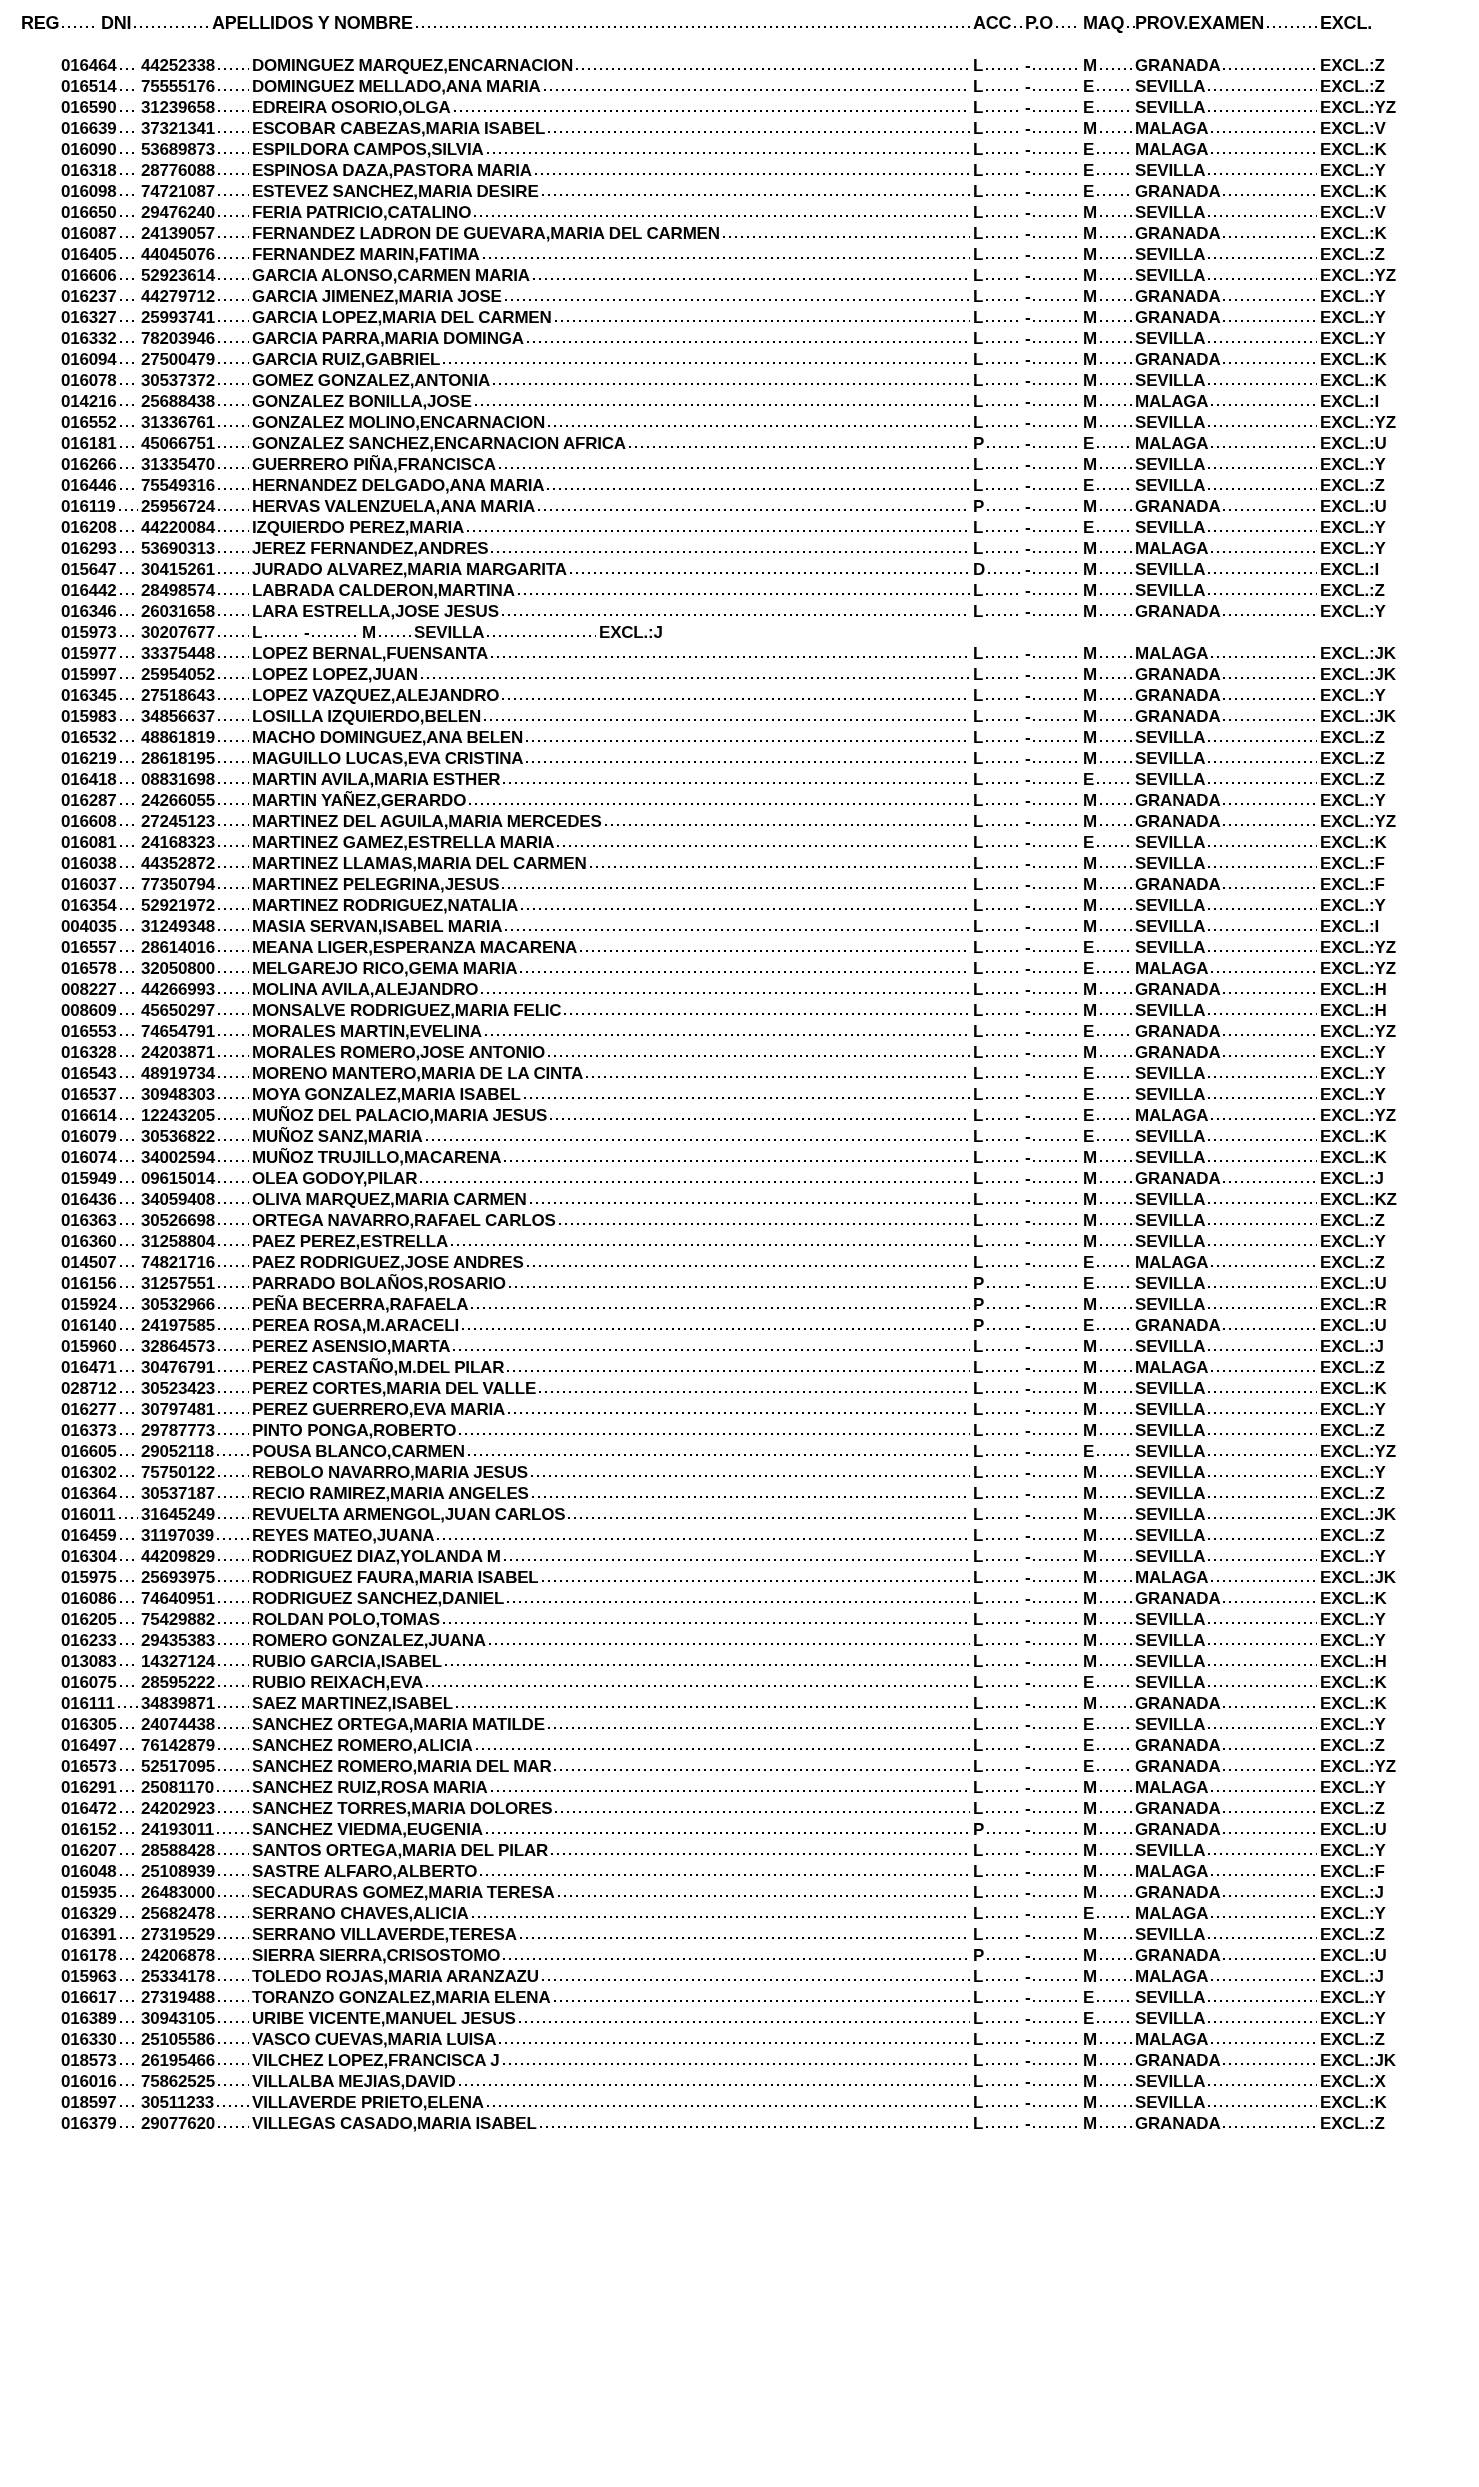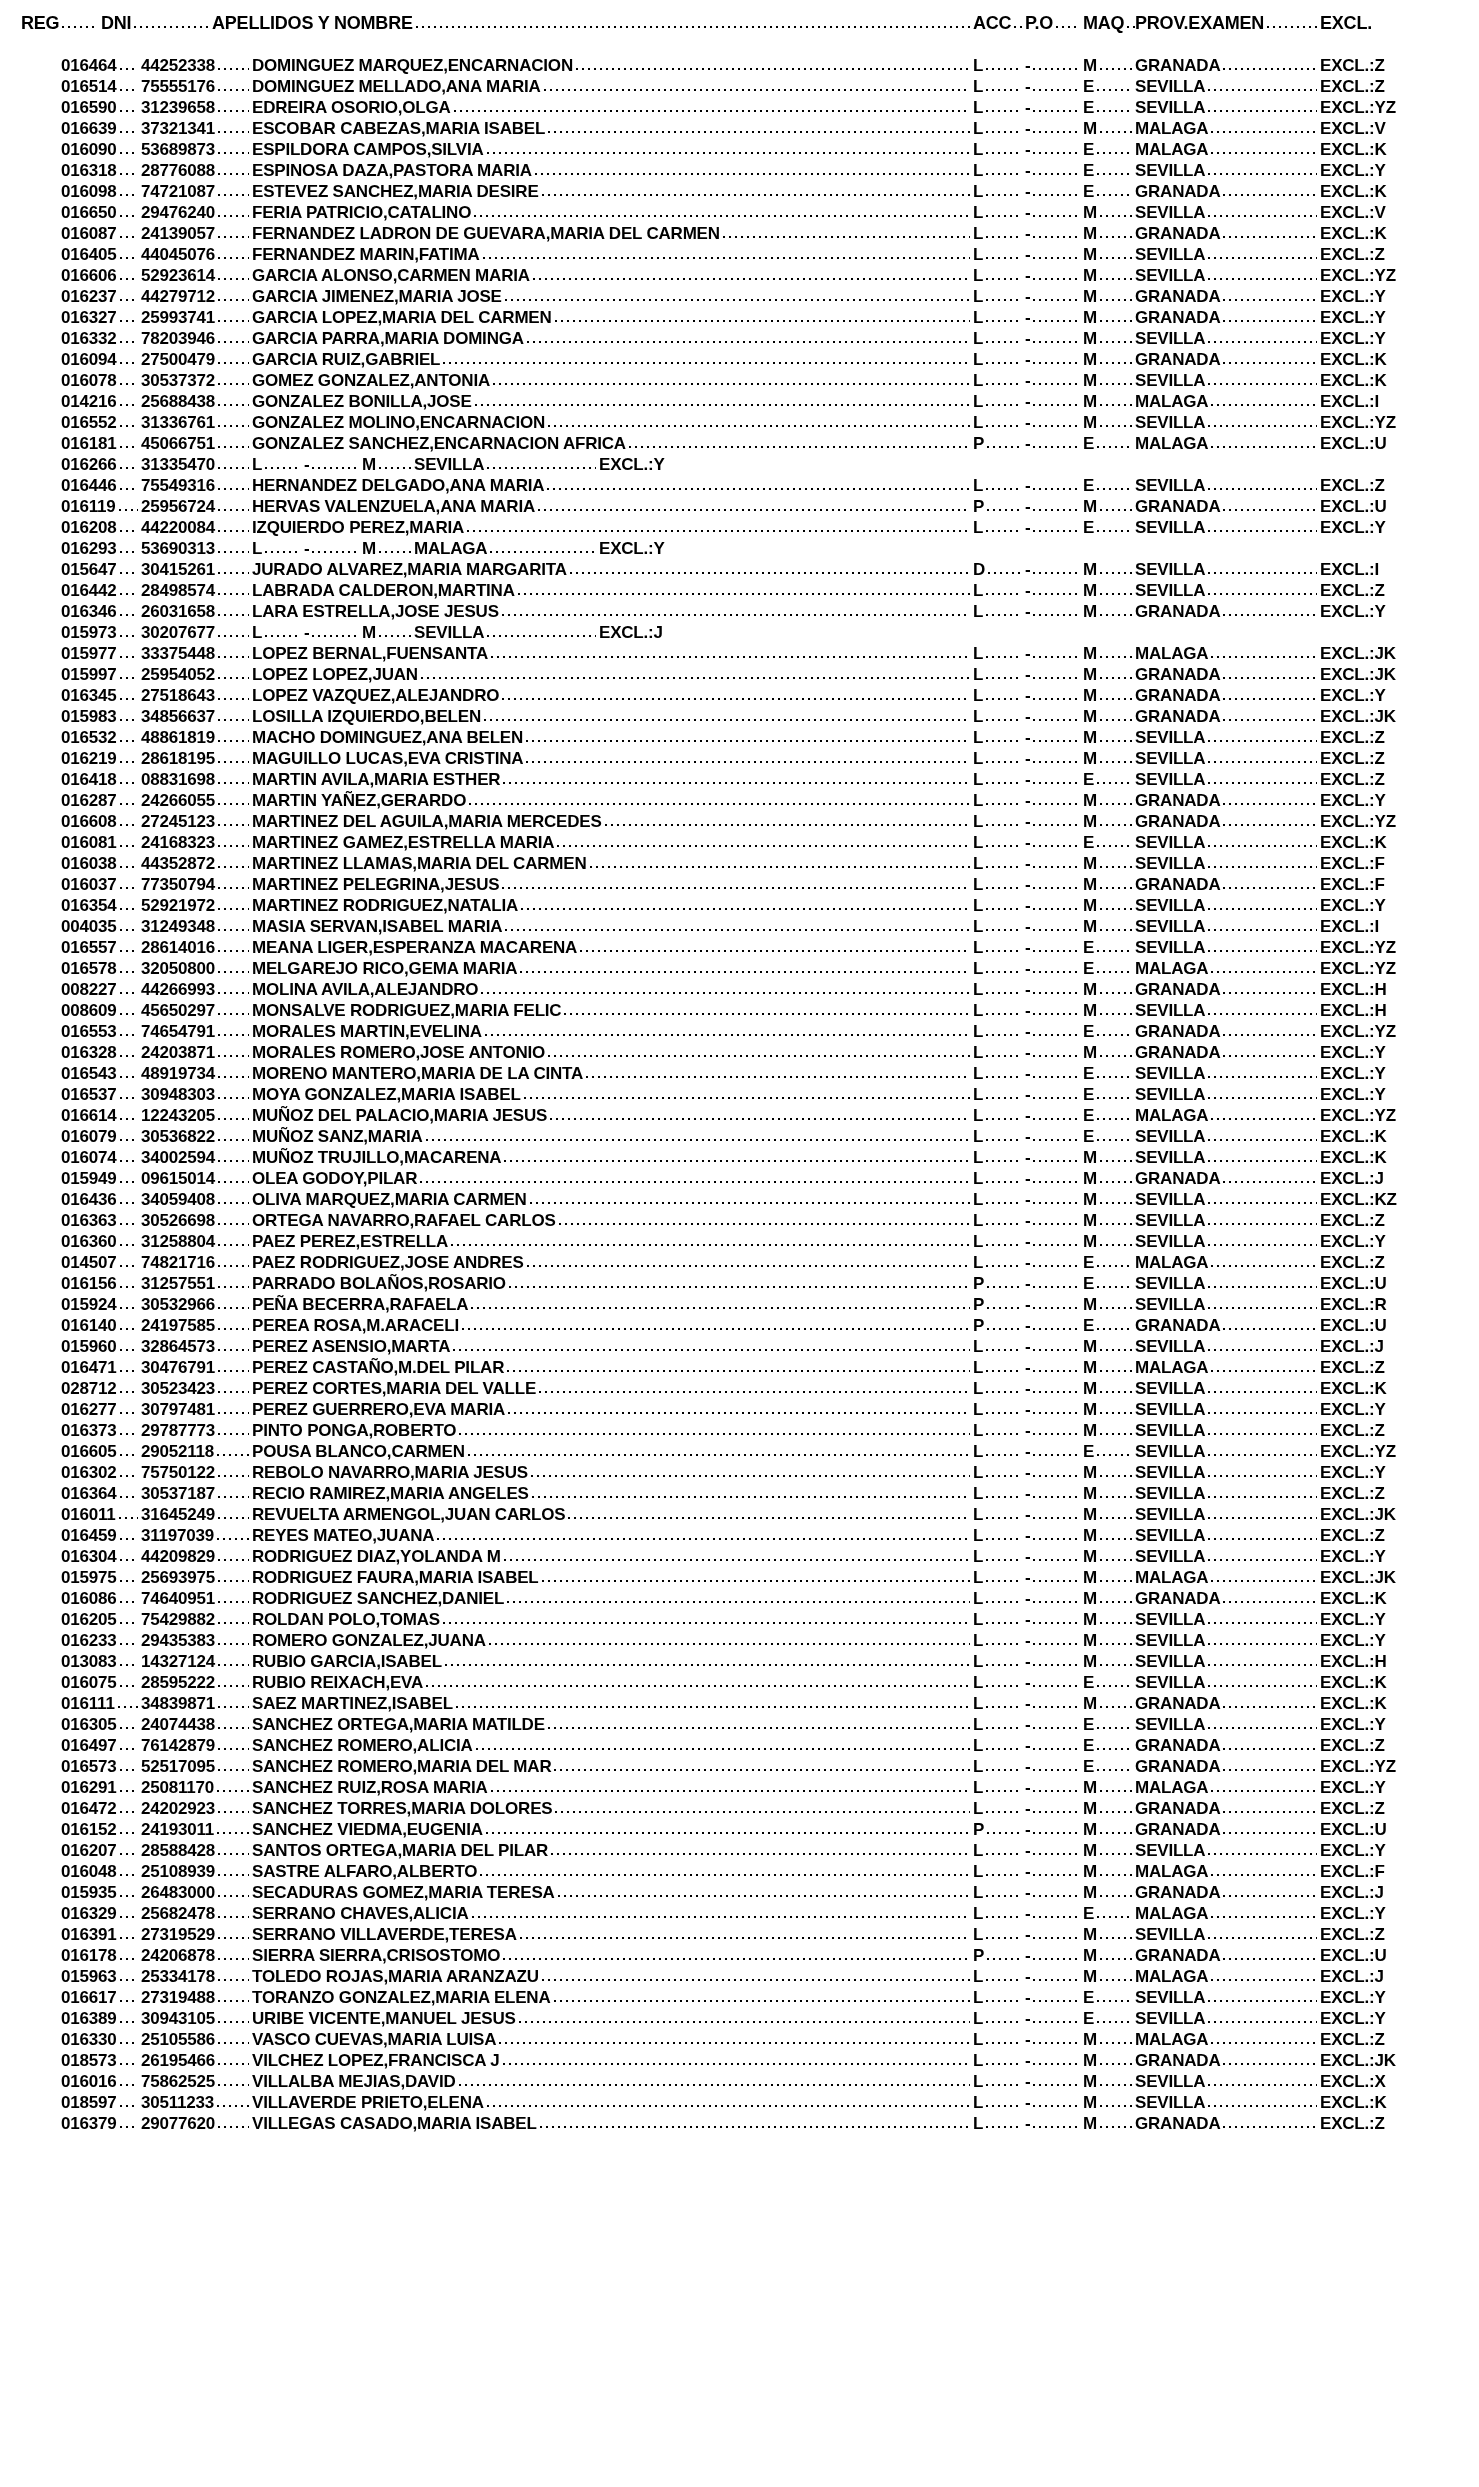--- a/index.html
+++ b/index.html
@@ -1005,20 +1005,26 @@
             <span class="seg">016266</span>
             <span class="lead"></span>
           </div>
         </div>
         <div class="c-dni">
           <div class="dni-cell">
             <span class="seg">31335470</span>
             <span class="lead"></span>
           </div>
         </div>
+        <div class="c-name">
+          <div class="name-cell">
+            <span class="seg">GUERRERO PIÑA,FRANCISCA</span>
+            <span class="lead"></span>
+          </div>
+        </div>
         <div class="c-acc">
           <div class="acc-cell">
             <span class="seg">L</span>
             <span class="lead"></span>
           </div>
         </div>
         <div class="c-po">
           <div class="po-cell">
             <span class="seg">-</span>
             <span class="lead"></span>
@@ -1176,20 +1182,26 @@
       <div class="row">
         <div class="c-reg">
           <div class="reg-cell">
             <span class="seg">016293</span>
             <span class="lead"></span>
           </div>
         </div>
         <div class="c-dni">
           <div class="dni-cell">
             <span class="seg">53690313</span>
+            <span class="lead"></span>
+          </div>
+        </div>
+        <div class="c-name">
+          <div class="name-cell">
+            <span class="seg">JEREZ FERNANDEZ,ANDRES</span>
             <span class="lead"></span>
           </div>
         </div>
         <div class="c-acc">
           <div class="acc-cell">
             <span class="seg">L</span>
             <span class="lead"></span>
           </div>
         </div>
         <div class="c-po">

